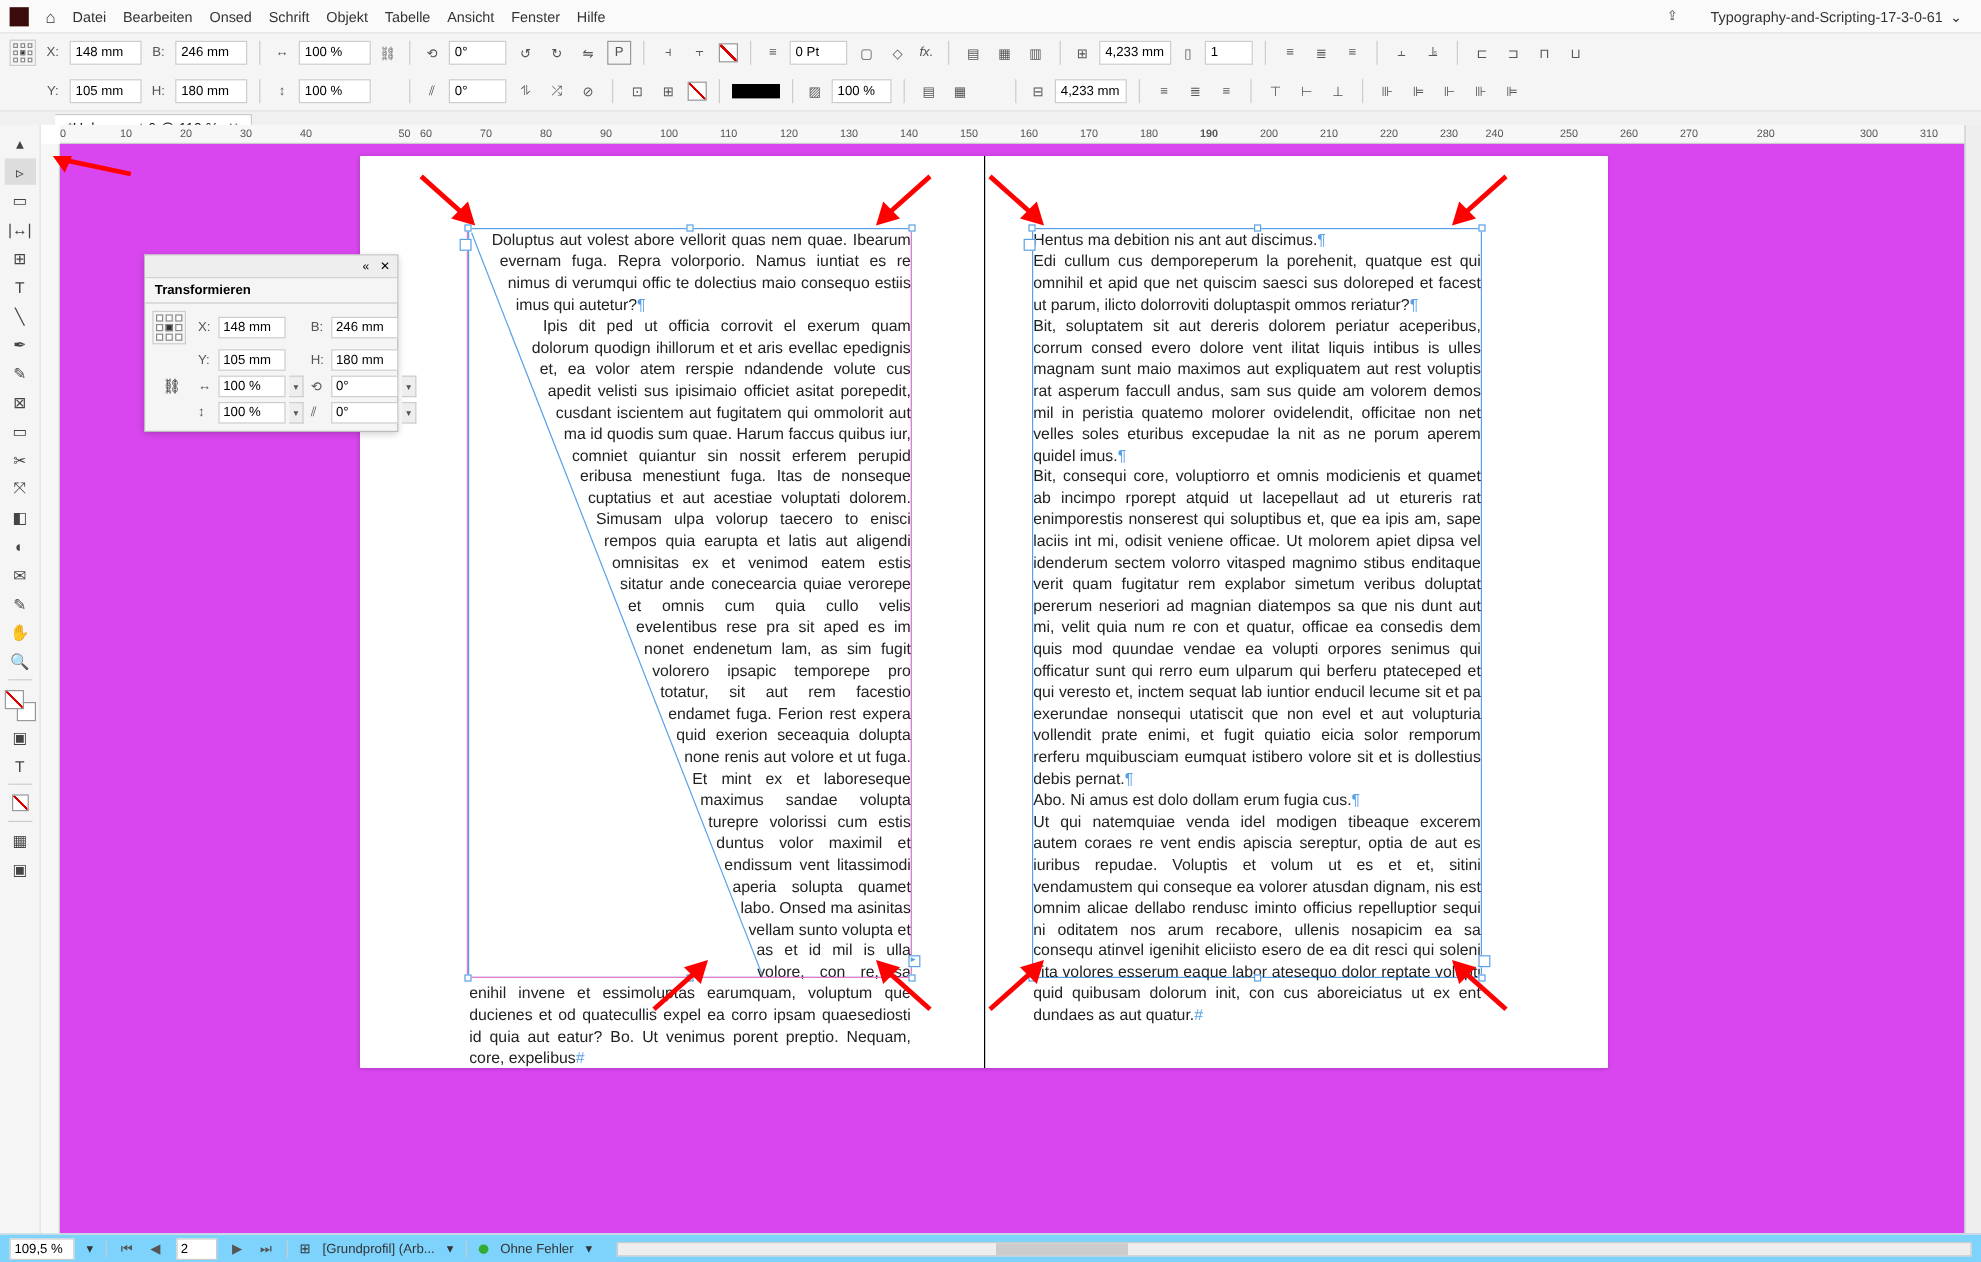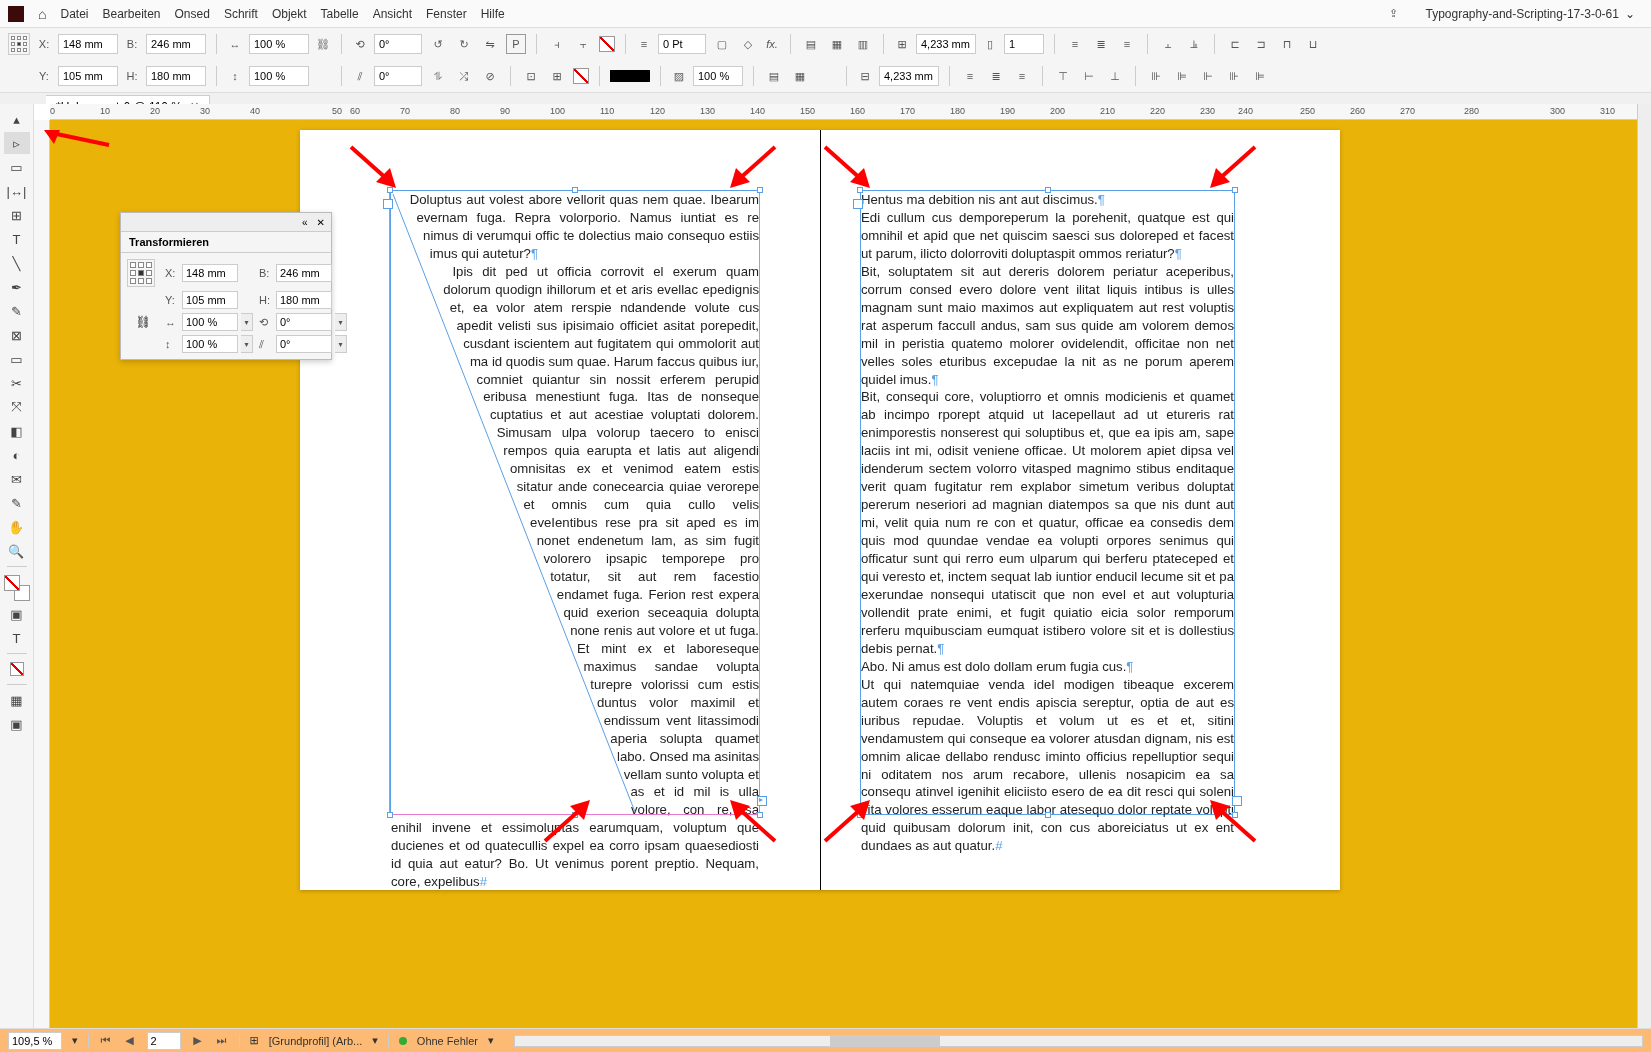--- a/index.html
+++ b/index.html
@@ -37,21 +37,21 @@
 .tool-sep { width: 20px; height: 1px; background: #ccc; margin: 2px 0; }
 .tool-swatches { position: relative; width: 26px; height: 26px; margin-top: 4px;}
 .tool-swatch-fg { position:absolute; top:0; left:0; width:16px; height:16px; border:1px solid #999; background: linear-gradient(45deg,#fff 45%,#d00 45%,#d00 55%,#fff 55%); }
 .tool-swatch-bg { position:absolute; bottom:0; right:0; width:16px; height:16px; border:1px solid #999; background:#fff; }
 
 
 .canvas-wrap { flex: 1; position: relative; background: #fff; overflow: hidden; }
 .ruler-h { position: absolute; top: 0; left: 16px; right: 0; height: 16px; background: #f7f7f7; border-bottom: 1px solid #ccc; font-size: 9px; color: #555; }
 .ruler-h .tick { position: absolute; top: 2px; }
 .ruler-v { position: absolute; top: 16px; left: 0; width: 16px; bottom: 0; background: #f7f7f7; border-right: 1px solid #ccc; }
-.canvas { position: absolute; top: 16px; left: 16px; right: 0; bottom: 0; background: #eab308; }
+.canvas { position: absolute; top: 16px; left: 16px; right: 0; bottom: 0; background: #d946ef; }
 
 .spread { position: absolute; top: 10px; left: 250px; width: 1040px; height: 760px; background: #fff; box-shadow: 0 1px 4px rgba(0,0,0,.25); }
 .page-divider { position: absolute; left: 520px; top: 0; bottom: 0; width: 0; border-left: 1px solid #000; }
 
 .text-frame { position: absolute; border: 1px solid #59a0e6; font-family: "Minion Pro", Georgia, serif; font-size: 13.2px; line-height: 1.36; color: #222; }
 .frame-left { top: 60px; left: 90px; width: 370px; height: 625px; }
 .frame-left .margin-line { position:absolute; left:-2px; right:-1px; bottom:-1px; top: 0; border: 1px solid #e87bd0; border-top:none; pointer-events:none; }
 .frame-right { top: 60px; left: 560px; width: 375px; height: 625px; }
 
 .frame-handle { position: absolute; width: 6px; height: 6px; background: #fff; border: 1px solid #59a0e6; }
@@ -81,21 +81,21 @@
 .panel-field input { width: 56px; height: 18px; border: 1px solid #ccc; font-size: 11px; padding: 0 3px; }
 .panel-drop { width: 12px; height: 18px; border: 1px solid #ccc; border-left: none; background: #eee; display:flex; align-items:center; justify-content:center; font-size:8px; color:#555;}
 
 
 .arrow { position: absolute; pointer-events: none; }
 .arrow svg { overflow: visible; }
 .arrow-line { stroke: #ff0000; stroke-width: 4; }
 .arrow-head { fill: #ff0000; }
 
 
-.status { position: absolute; bottom: 0; left: 0; right: 0; height: 24px; background: #fdba74; border-top: 1px solid #ddd; display: flex; align-items: center; padding: 0 8px; gap: 10px; font-size: 11px; color: #333; }
+.status { position: absolute; bottom: 0; left: 0; right: 0; height: 24px; background: #7dd3fc; border-top: 1px solid #ddd; display: flex; align-items: center; padding: 0 8px; gap: 10px; font-size: 11px; color: #333; }
 .status .sep { width:1px; height:14px; background:#ccc; }
 .status-dot { width:8px; height:8px; border-radius:50%; background:#3a3; display:inline-block; }
 .status input { width: 54px; height: 18px; border: 1px solid #ccc; font-size: 11px; padding: 0 3px; }
 .pager-btn { width: 14px; display:inline-flex; justify-content:center; color:#555; }
 
 
 .vscroll { position:absolute; right:0; top:0; bottom:0; width:14px; background:#eee; border-left:1px solid #ccc; }
 .hscroll-track { flex:1; height:12px; background:#eee; border:1px solid #ccc; margin-left:10px; position:relative; }
 .hscroll-thumb { position:absolute; left:28%; width:110px; top:0; bottom:0; background:#ccc; }
 
@@ -290,21 +290,21 @@
         <span class="tick" style="left: 450px;">90</span>
         <span class="tick" style="left: 500px;">100</span>
         <span class="tick" style="left: 550px;">110</span>
         <span class="tick" style="left: 600px;">120</span>
         <span class="tick" style="left: 650px;">130</span>
         <span class="tick" style="left: 700px;">140</span>
         <span class="tick" style="left: 750px;">150</span>
         <span class="tick" style="left: 800px;">160</span>
         <span class="tick" style="left: 850px;">170</span>
         <span class="tick" style="left: 900px;">180</span>
-        <span class="tick" style="left: 950px;">190</span>
+        <span class="tick" style="left: 950px; font-weight: bold;">190</span>
         <span class="tick" style="left: 1000px;">200</span>
         <span class="tick" style="left: 1050px;">210</span>
         <span class="tick" style="left: 1100px;">220</span>
         <span class="tick" style="left: 1150px;">230</span>
         <span class="tick" style="left: 1188px;">240</span>
         <span class="tick" style="left: 1250px;">250</span>
         <span class="tick" style="left: 1300px; text-align: center;">260</span>
         <span class="tick" style="left: 1350px;">270</span>
         <span class="tick" style="left: 1400px; margin-left: 14px;">280</span>
         <span class="tick" style="left: 1450px; margin-top: 24px;">290</span>

